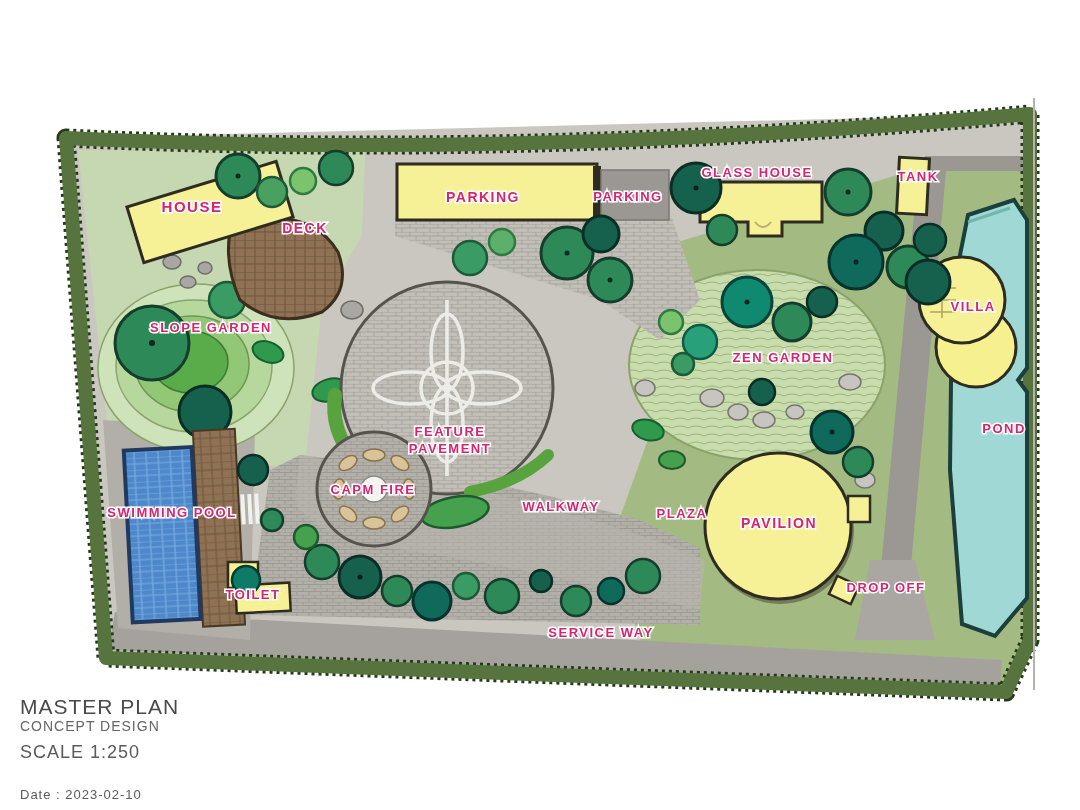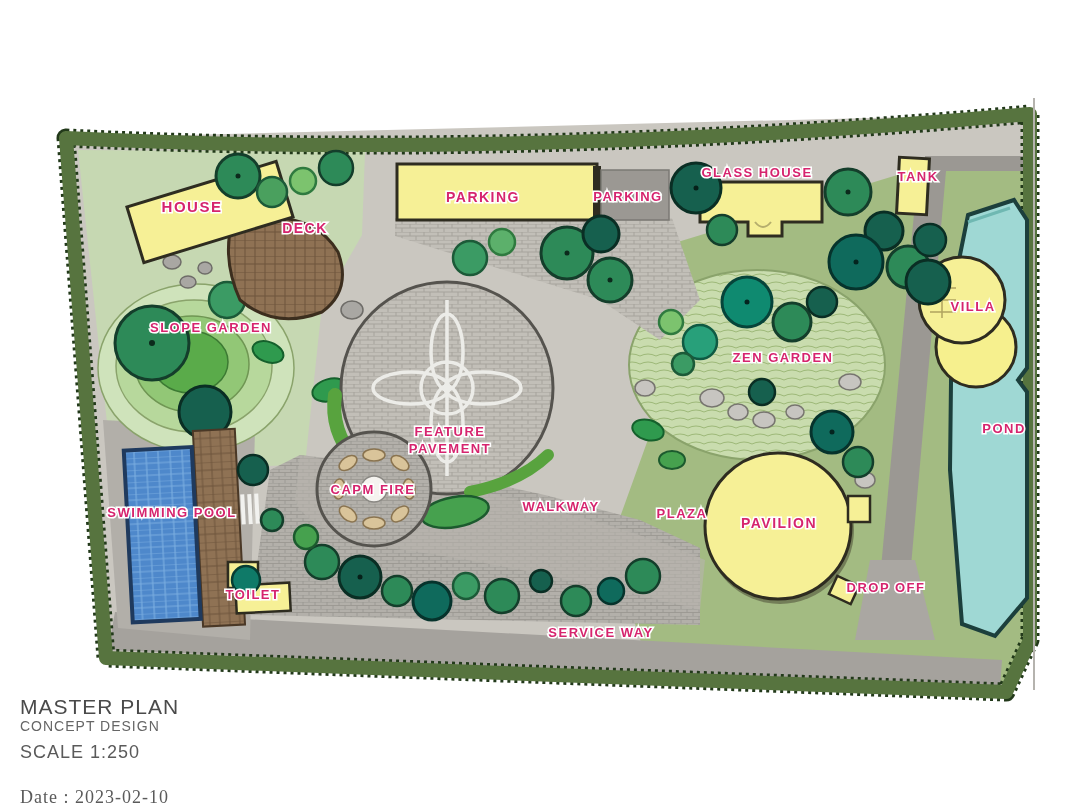--- a/index.html
+++ b/index.html
@@ -6,21 +6,21 @@
   #page{position:relative;width:1080px;height:810px;background:#ffffff;overflow:hidden;
         font-family:"Liberation Sans",sans-serif;}
   svg{position:absolute;left:0;top:0;}
   .label{font-family:"Liberation Sans",sans-serif;font-weight:bold;fill:#d6246e;
          stroke:#ffffff;stroke-width:3.2px;paint-order:stroke;letter-spacing:1.5px;
          text-anchor:middle;}
   .titleblock{position:absolute;left:20px;top:696px;color:#4d4d4d;}
   .tb-title{font-size:21px;letter-spacing:1px;color:#4a4a4a;line-height:1.0;}
   .tb-sub{font-size:14px;letter-spacing:1px;color:#666;margin-top:1px;}
   .tb-scale{font-size:18px;letter-spacing:1px;color:#5a5a5a;margin-top:8px;}
-  .tb-date{font-size:18px;letter-spacing:1px;color:#5a5a5a;margin-top:24px;font-family:Liberation Serif, serif;}
+  .tb-date{font-size:13px;letter-spacing:1px;color:#5a5a5a;margin-top:24px;}
 </style>
 </head>
 <body>
 
 <div id="page">
 
 <svg width="1080" height="810" viewBox="0 0 1080 810">
   <defs>
     <pattern id="bricks" width="14" height="8" patternUnits="userSpaceOnUse">
       <rect width="14" height="8" fill="#c2bfb8"></rect>

